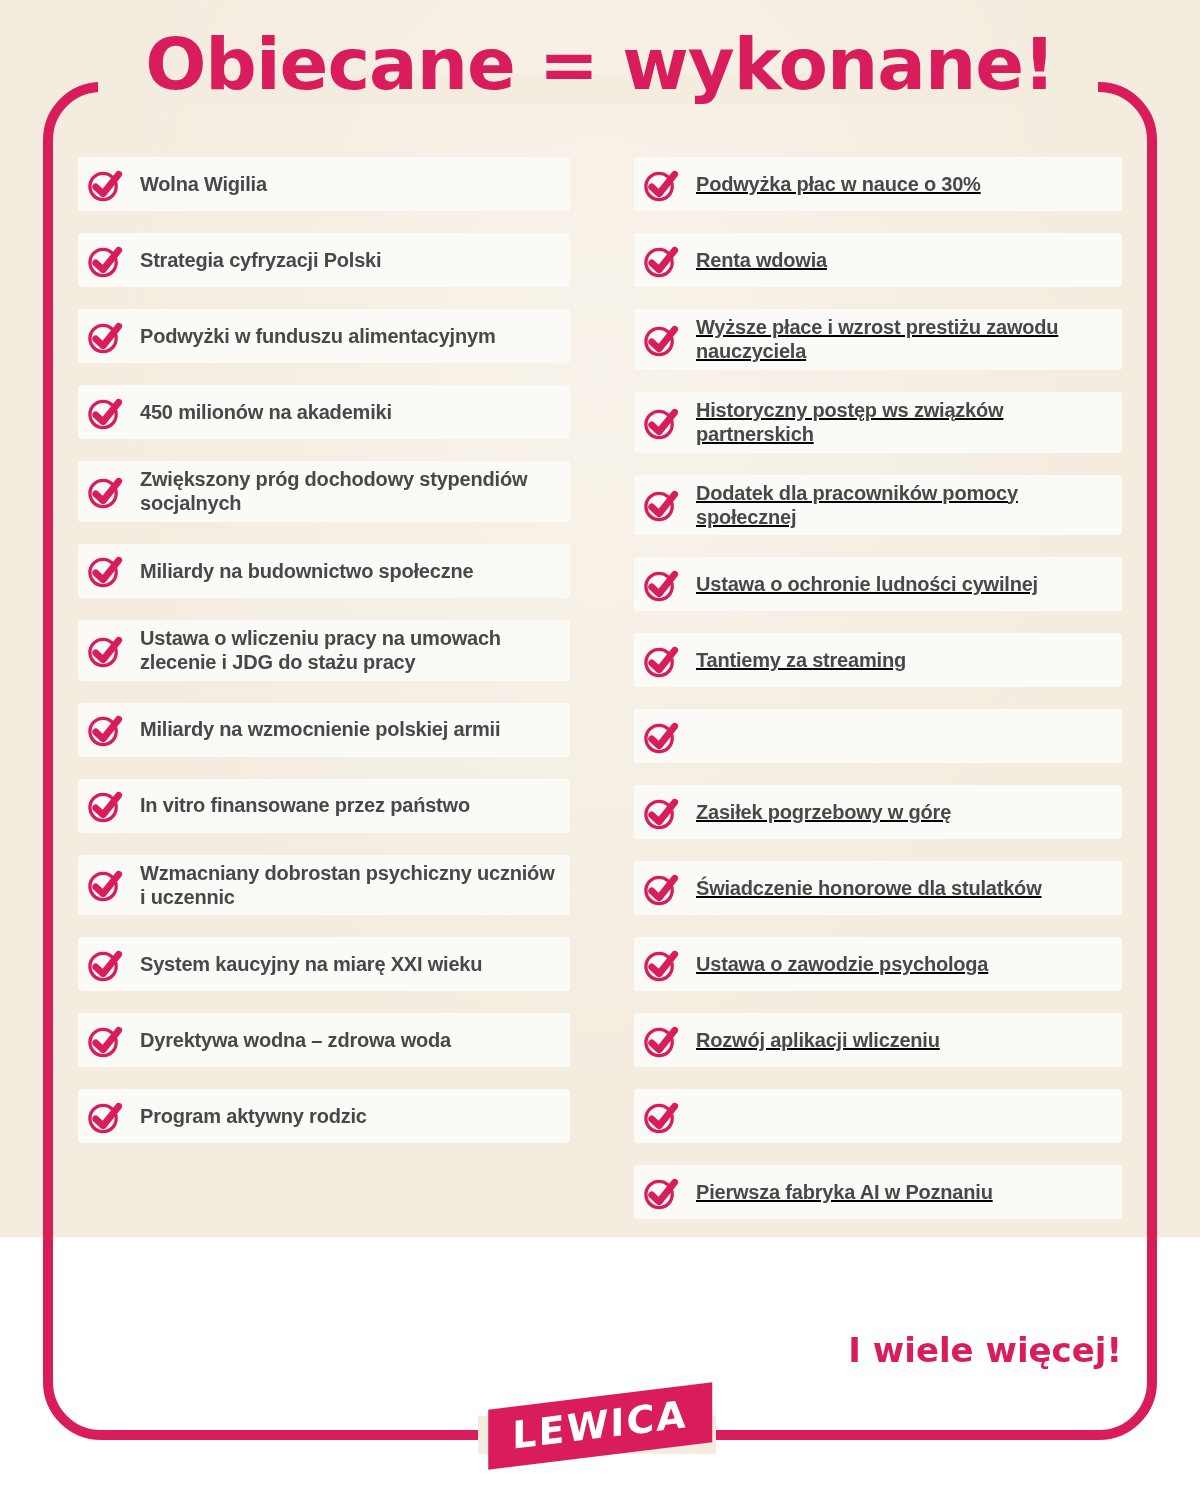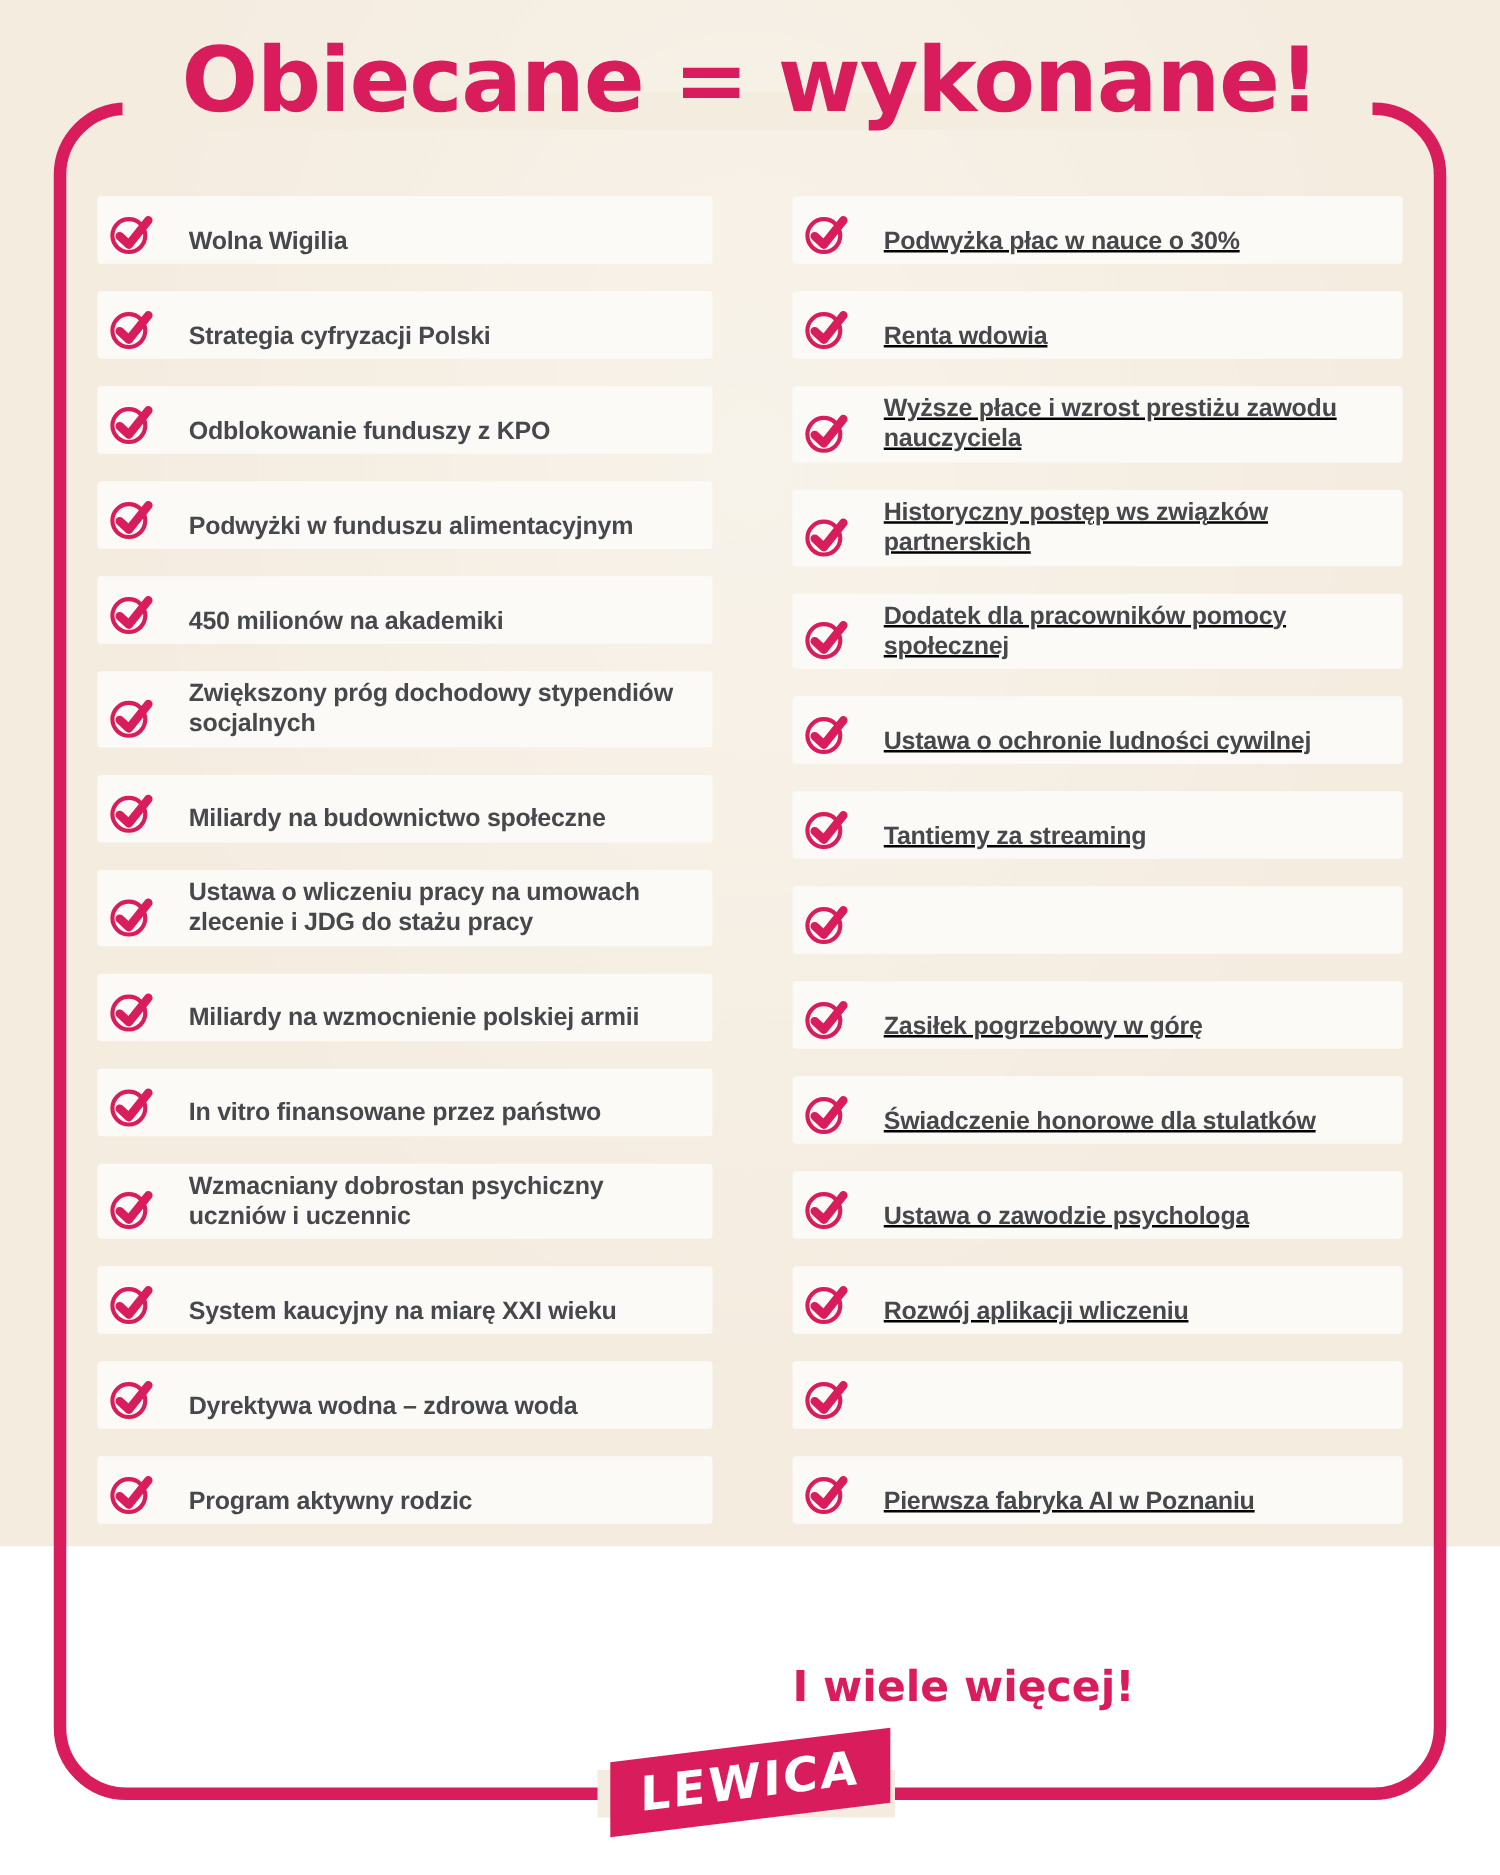--- a/index.html
+++ b/index.html
@@ -52,22 +52,22 @@
   .column {
     position: absolute;
     top: 157px;
     display: flex;
     flex-direction: column;
   }
   .column.left  { left: 78px;  width: 492px; }
   .column.right { left: 634px; width: 488px; text-decoration: underline; }
   .item {
     display: flex;
-    align-items: flex-end;
-    gap: 27px;
+    align-items: center;
+    gap: 16px;
     box-sizing: border-box;
     min-height: 54px;
     margin-bottom: 22px;
     padding: 6px 8px 6px 9px;
     background: var(--box, #fcfaf7);
     border-radius: 3px;
   }
   .item .check {
     flex: 0 0 auto;
     width: 37px; height: 37px;
@@ -76,21 +76,21 @@
     font-size: 20px;
     font-weight: 700;
     letter-spacing: -0.2px;
     line-height: 1.22;
     color: var(--text, #46484b);
   }
   .more {
     position: absolute;
     left: 634px; top: 1330px;
     width: 488px;
-    text-align: left;
+    text-align: right;
     font-family: "DejaVu Sans", sans-serif;
     font-weight: 800;
     font-size: 34px;
     color: var(--accent, #d91c5c);
     z-index: 5;
   }
   .logo {
     position: absolute;
     left: 50%; top: 1396px;
     transform: translateX(-50%) skewY(-7deg);
@@ -127,27 +127,20 @@
           <circle cx="16.5" cy="21" r="13.5" fill="none" stroke="#d91c5c" stroke-width="3.4"></circle>
           <path d="M9 21.5 L16.5 28.5 L32.5 8.5" fill="none" stroke="#d91c5c" stroke-width="7" stroke-linecap="round" stroke-linejoin="round"></path>
         </svg>
         <span class="label">Strategia cyfryzacji Polski</span>
       </div>
       <div class="item">
         <svg class="check" viewBox="0 0 38 38">
           <circle cx="16.5" cy="21" r="13.5" fill="none" stroke="#d91c5c" stroke-width="3.4"></circle>
           <path d="M9 21.5 L16.5 28.5 L32.5 8.5" fill="none" stroke="#d91c5c" stroke-width="7" stroke-linecap="round" stroke-linejoin="round"></path>
         </svg>
-        <span class="label">Odblokowanie funduszy z KPO</span>
-      </div>
-      <div class="item">
-        <svg class="check" viewBox="0 0 38 38">
-          <circle cx="16.5" cy="21" r="13.5" fill="none" stroke="#d91c5c" stroke-width="3.4"></circle>
-          <path d="M9 21.5 L16.5 28.5 L32.5 8.5" fill="none" stroke="#d91c5c" stroke-width="7" stroke-linecap="round" stroke-linejoin="round"></path>
-        </svg>
         <span class="label">Podwyżki w funduszu alimentacyjnym</span>
       </div>
       <div class="item">
         <svg class="check" viewBox="0 0 38 38">
           <circle cx="16.5" cy="21" r="13.5" fill="none" stroke="#d91c5c" stroke-width="3.4"></circle>
           <path d="M9 21.5 L16.5 28.5 L32.5 8.5" fill="none" stroke="#d91c5c" stroke-width="7" stroke-linecap="round" stroke-linejoin="round"></path>
         </svg>
         <span class="label">450 milionów na akademiki</span>
       </div>
       <div class="item">

